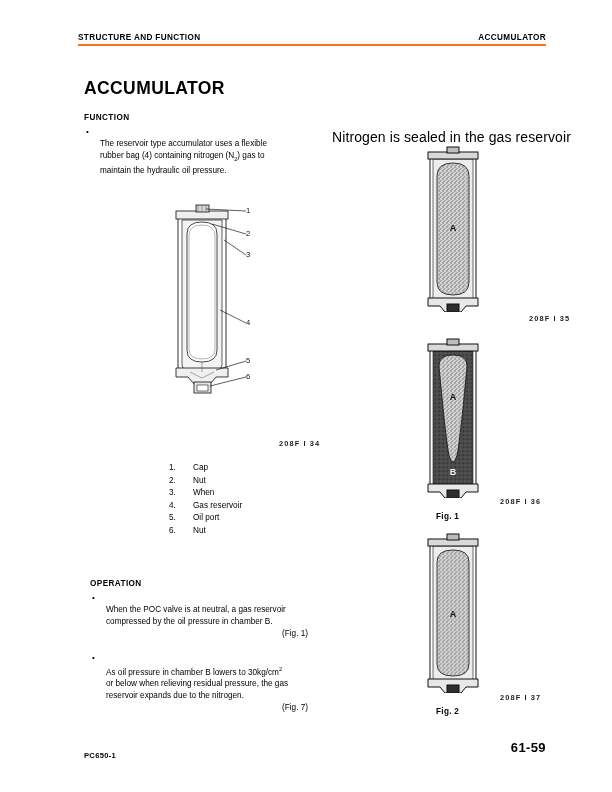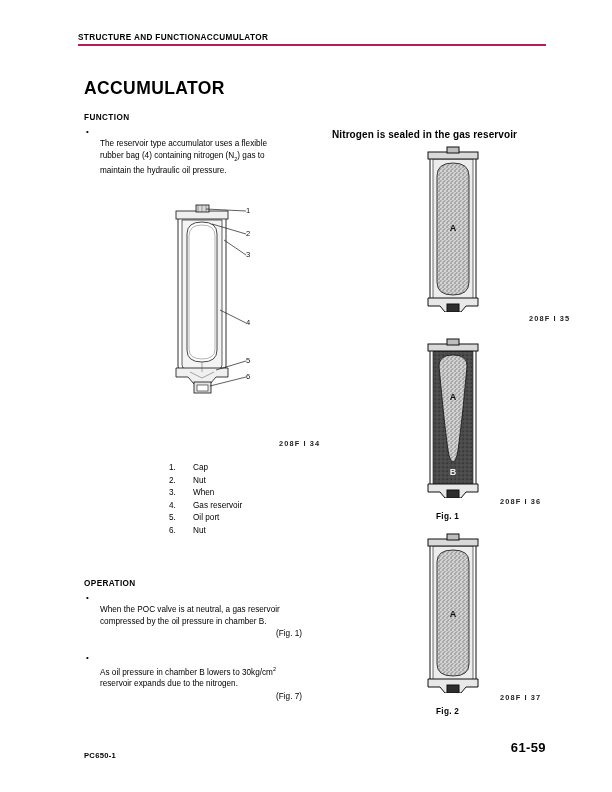--- a/index.html
+++ b/index.html
@@ -16,23 +16,23 @@
     overflow: hidden;
   }
 
   
   .page-header {
     position: absolute;
     left: 78px;
     top: 33px;
     width: 468px;
     display: flex;
-    justify-content: flex-start;
+    justify-content: space-between;
     align-items: flex-end;
-    border-bottom: 2px solid #be185d;
+    border-bottom: 2px solid #f97316;
     padding-bottom: 2px;
   }
   .page-header .hdr-text {
     font-size: 8.2px;
     font-weight: bold;
     letter-spacing: 0.35px;
   }
 
   
   .doc-title {
@@ -81,21 +81,21 @@
   }
 
   #function-block {
     position: absolute;
     left: 84px;
     top: 113px;
     width: 224px;
   }
   #operation-block {
     position: absolute;
-    left: 84px;
+    left: 90px;
     top: 579px;
     width: 224px;
   }
   #operation-block .bullet-row + .bullet-row {
     margin-top: 12px;
   }
 
   
   #parts-legend {
     position: absolute;
@@ -125,22 +125,22 @@
     font-size: 8.2px;
     font-weight: bold;
     letter-spacing: 0.3px;
   }
 
   
   #right-col-caption {
     position: absolute;
     left: 332px;
     top: 129px;
-    font-size: 10px;
-    font-weight: bold;
+    font-size: 14px;
+    font-weight: normal;
     letter-spacing: 0.1px;
   }
 
   
   .figure-box { position: absolute; }
 
   
   .callout {
     position: absolute;
     font-size: 7.6px;
@@ -270,20 +270,21 @@
     <div class="bullet-body">
       <div>When the POC valve is at neutral, a gas reservoir</div>
       <div class="lastline">compressed by the oil pressure in chamber B.</div>
       <div class="figref">(Fig. 1)</div>
     </div>
   </div>
   <div class="bullet-row">
     <div class="bullet-dot">•</div>
     <div class="bullet-body">
       <div><span>As oil pressure in chamber B lowers to 30kg/cm</span><sup>2</sup></div>
+      <div>or below when relieving residual pressure, the gas</div>
       <div class="lastline">reservoir expands due to the nitrogen.</div>
       <div class="figref">(Fig. 7)</div>
     </div>
   </div>
 </div>
 
 <div id="right-col-caption">Nitrogen is sealed in the gas reservoir</div>
 
 <svg width="0" height="0" style="position:absolute">
   <defs>

